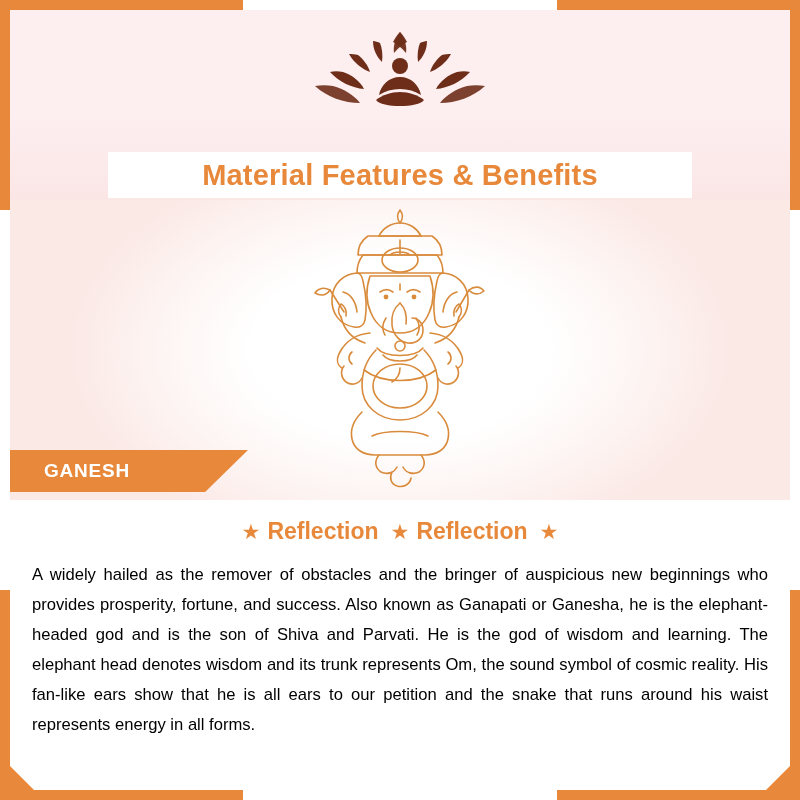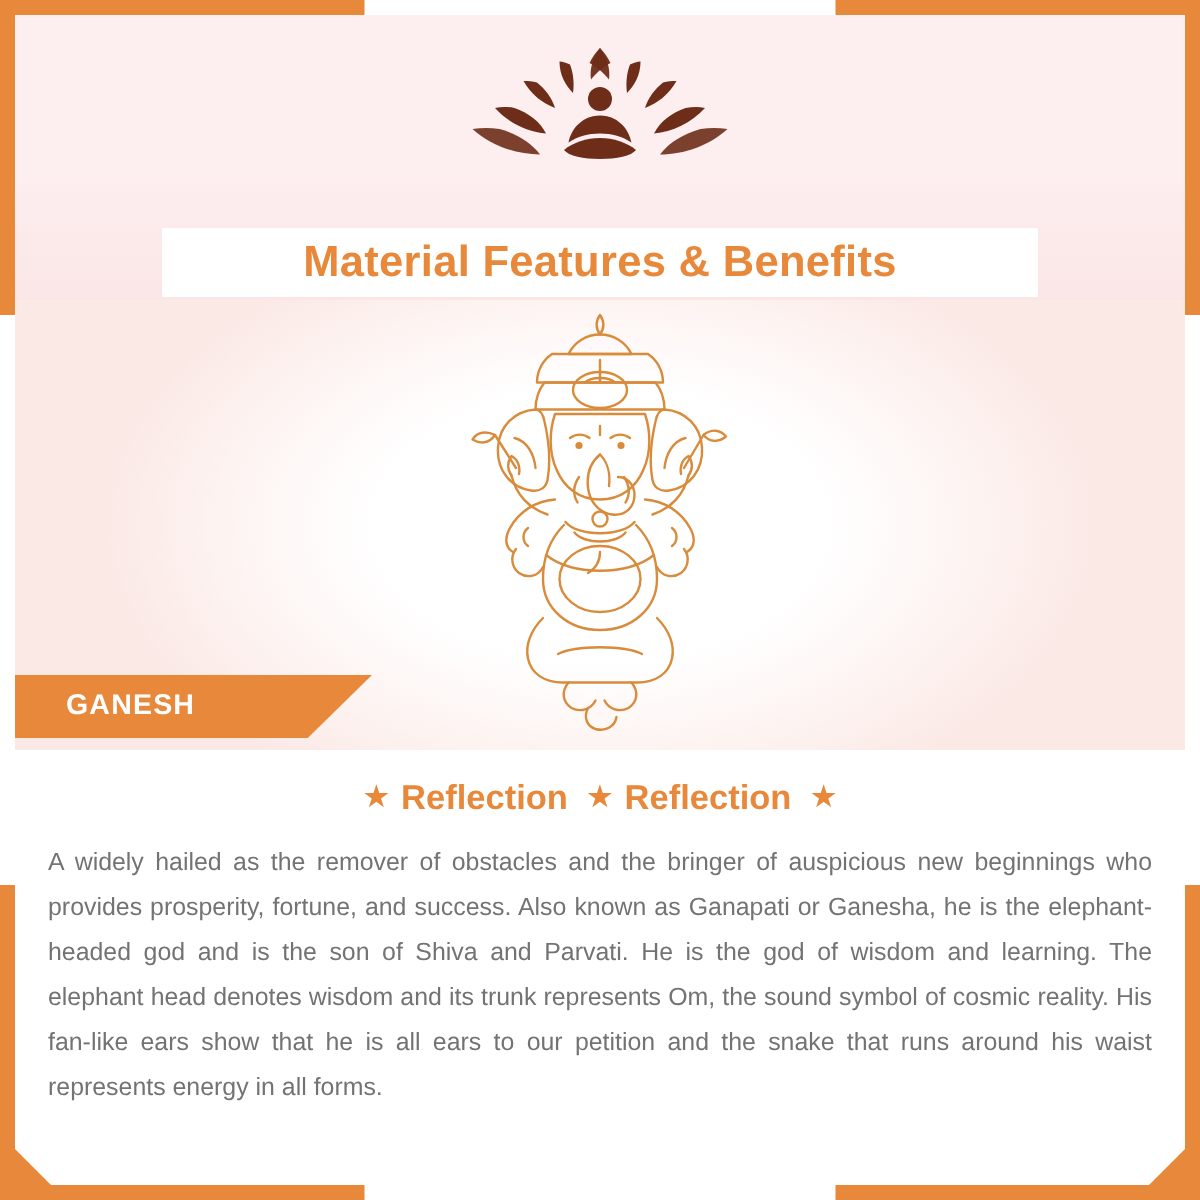--- a/index.html
+++ b/index.html
@@ -202,21 +202,21 @@
   }
 
   
   .body-copy {
     position: absolute;
     left: 22px;
     top: 550px;
     width: 736px;
     font-size: 16.6px;
     line-height: 30px;
-    color: #737373;
+    color: #000000;
     text-align: justify;
     text-justify: inter-word;
     font-family: "Liberation Sans", sans-serif;
   }
 </style>
 </head>
 <body>
 
 <div class="page">
 

